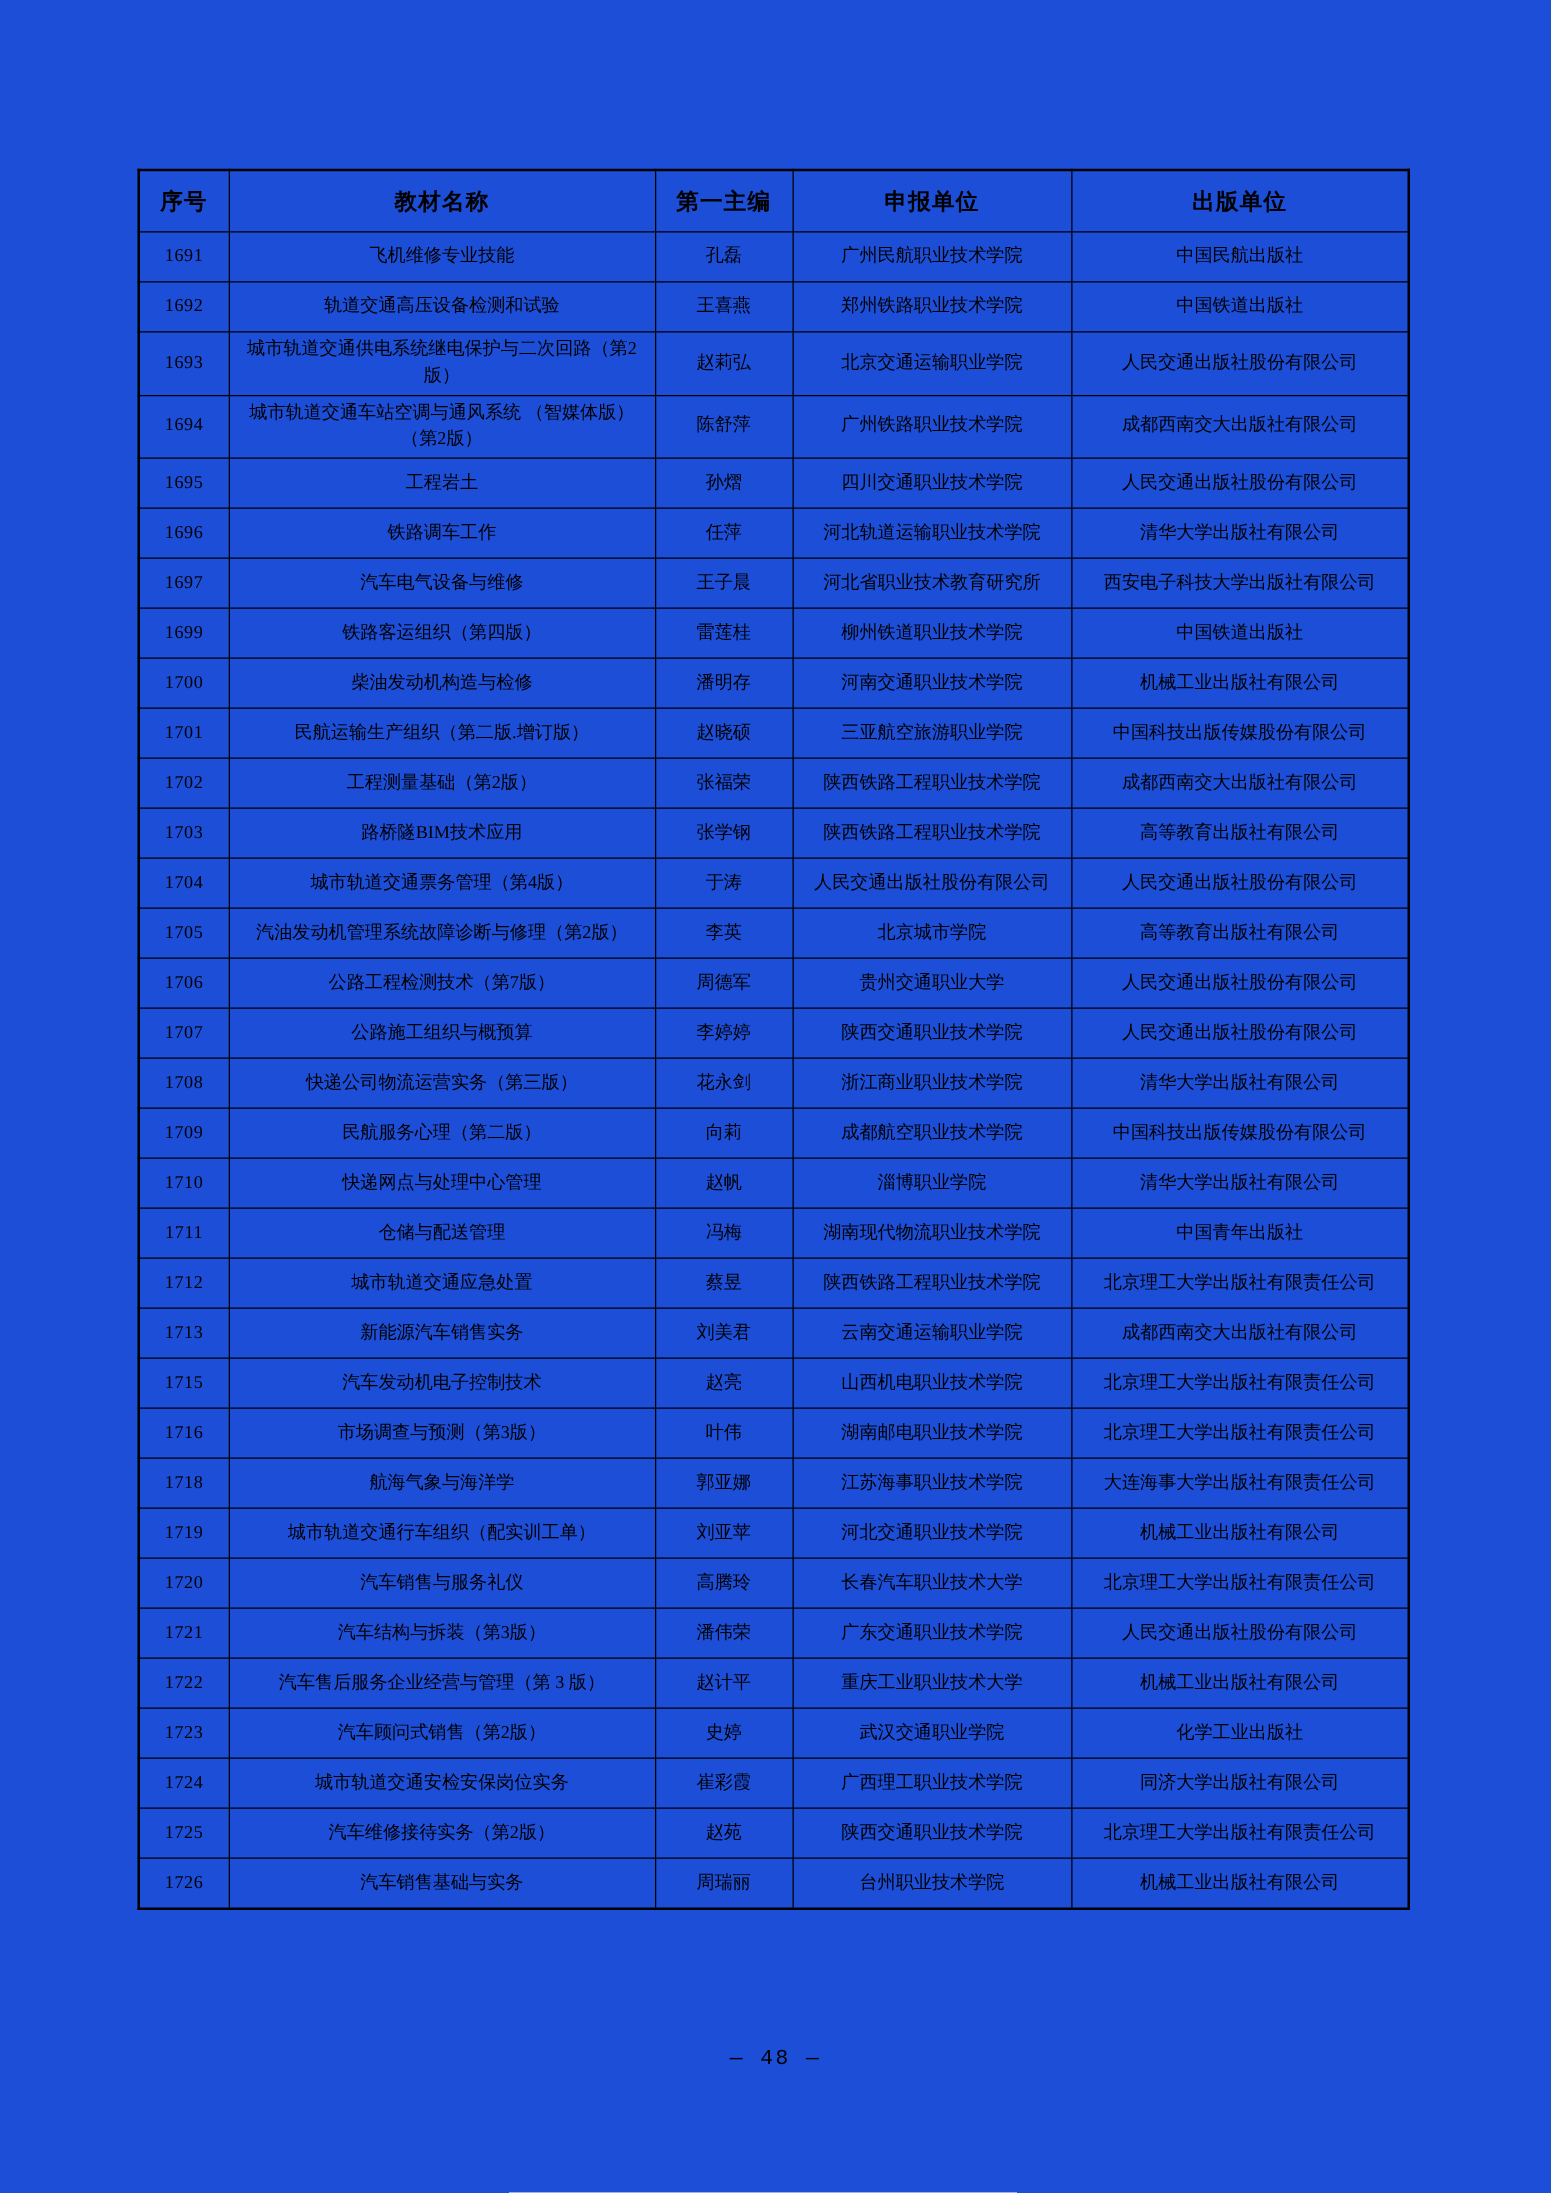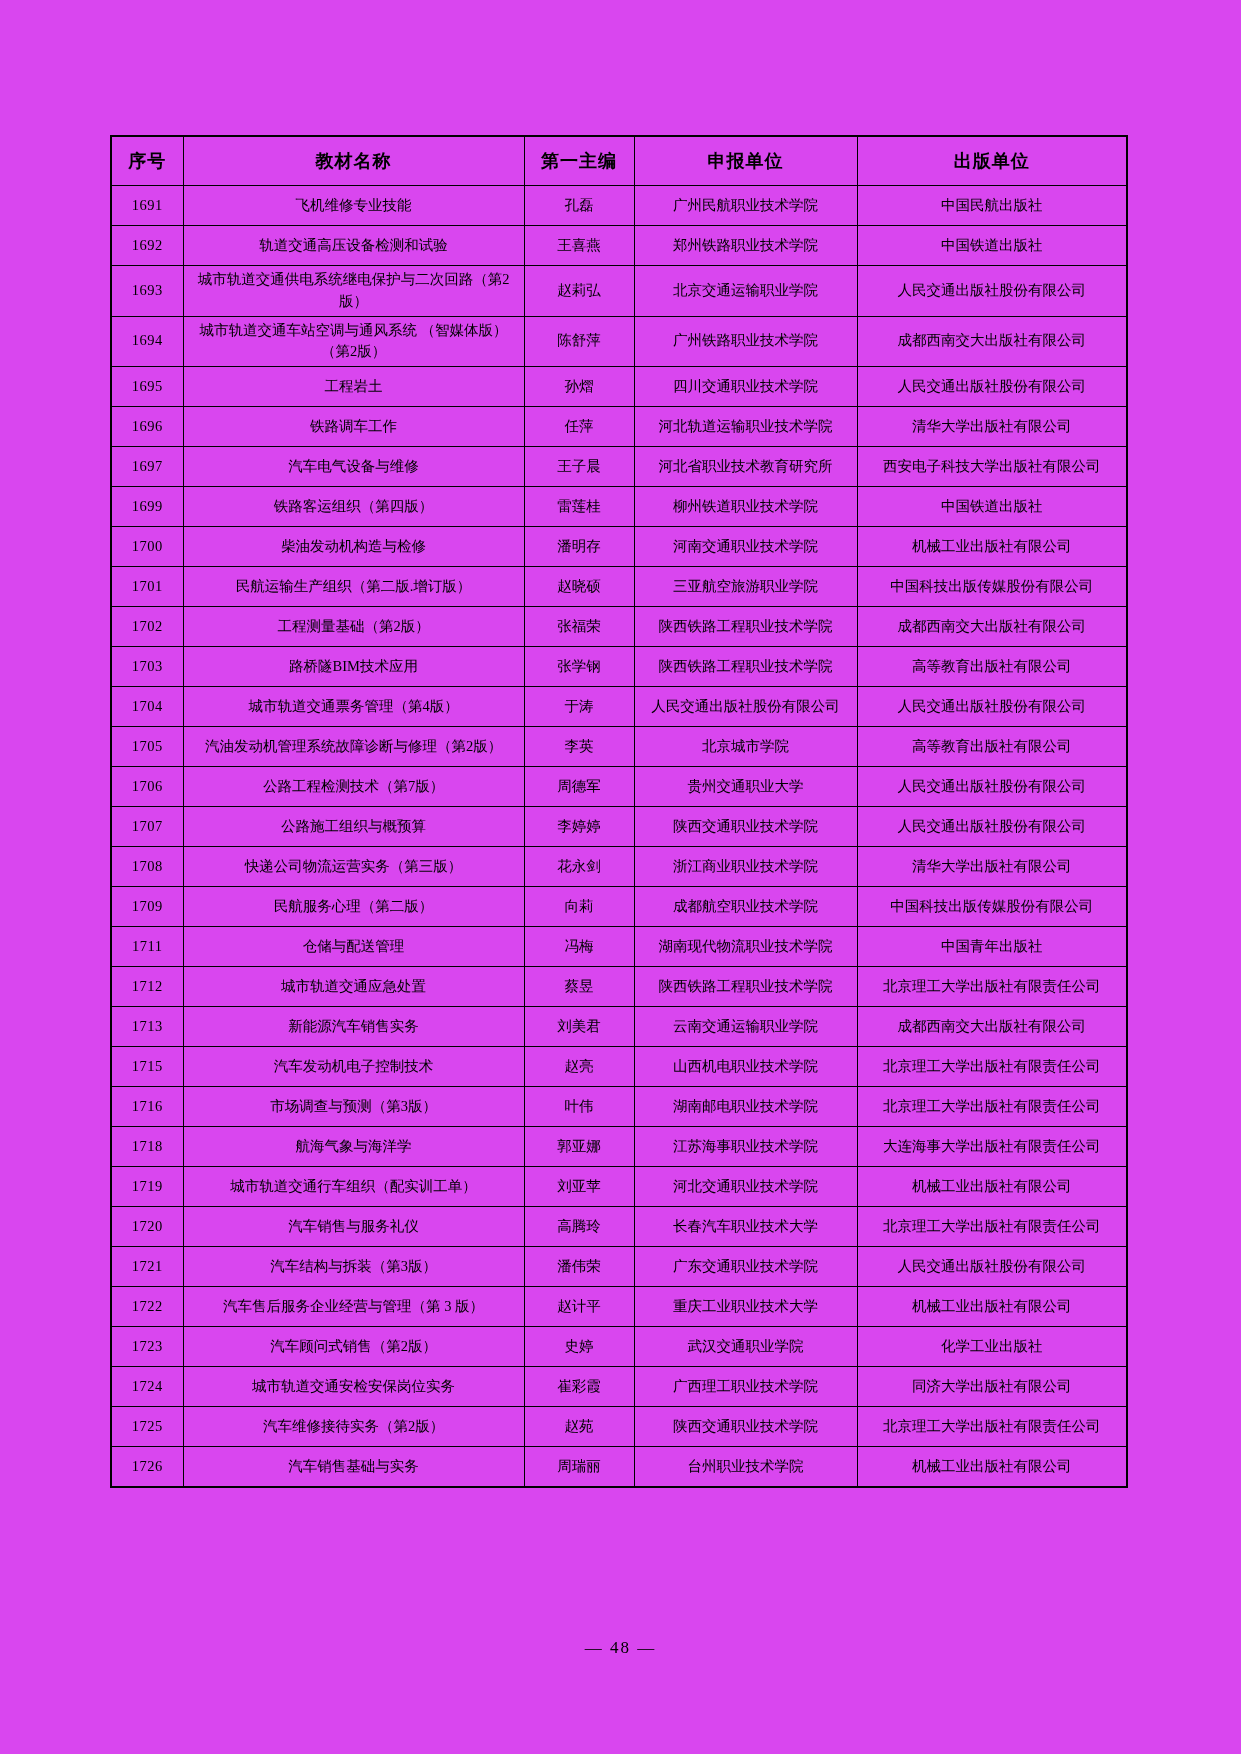--- a/index.html
+++ b/index.html
@@ -10,21 +10,21 @@
   body {
     width: 1241px;
     height: 1754px;
     position: relative;
     font-family: "Liberation Serif", "DejaVu Serif", serif;
     color: #000000;
   }
   .page {
     position: absolute;
     inset: 0;
-    background: #d946ef;
+    background: #1d4ed8;
   }
   table.book-table {
     position: absolute;
     left: 110px;
     top: 135px;
     width: 1016px;
     border-collapse: collapse;
     table-layout: fixed;
     border: 2px solid #000000;
   }
@@ -55,21 +55,21 @@
     margin-left: 28px;
   }
   .footer {
     position: absolute;
     top: 1638px;
     left: 0;
     width: 1241px;
     text-align: center;
     font-size: 17px;
     letter-spacing: 2px;
-    font-family: Liberation Serif, serif;
+    font-family: Liberation Mono, monospace;
   }
 </style>
 </head>
 <body>
 
 <div class="page">
 
   <table class="book-table">
     <colgroup>
       <col style="width:72px">
@@ -208,20 +208,27 @@
           <td class="c-publisher">清华大学出版社有限公司</td>
         </tr>
         <tr>
           <td class="c-serial">1709</td>
           <td class="c-title">民航服务心理（第二版）</td>
           <td class="c-editor">向莉</td>
           <td class="c-applicant">成都航空职业技术学院</td>
           <td class="c-publisher">中国科技出版传媒股份有限公司</td>
         </tr>
         <tr>
+          <td class="c-serial">1710</td>
+          <td class="c-title">快递网点与处理中心管理</td>
+          <td class="c-editor">赵帆</td>
+          <td class="c-applicant">淄博职业学院</td>
+          <td class="c-publisher">清华大学出版社有限公司</td>
+        </tr>
+        <tr>
           <td class="c-serial">1711</td>
           <td class="c-title">仓储与配送管理</td>
           <td class="c-editor">冯梅</td>
           <td class="c-applicant">湖南现代物流职业技术学院</td>
           <td class="c-publisher">中国青年出版社</td>
         </tr>
         <tr>
           <td class="c-serial">1712</td>
           <td class="c-title">城市轨道交通应急处置</td>
           <td class="c-editor">蔡昱</td>

